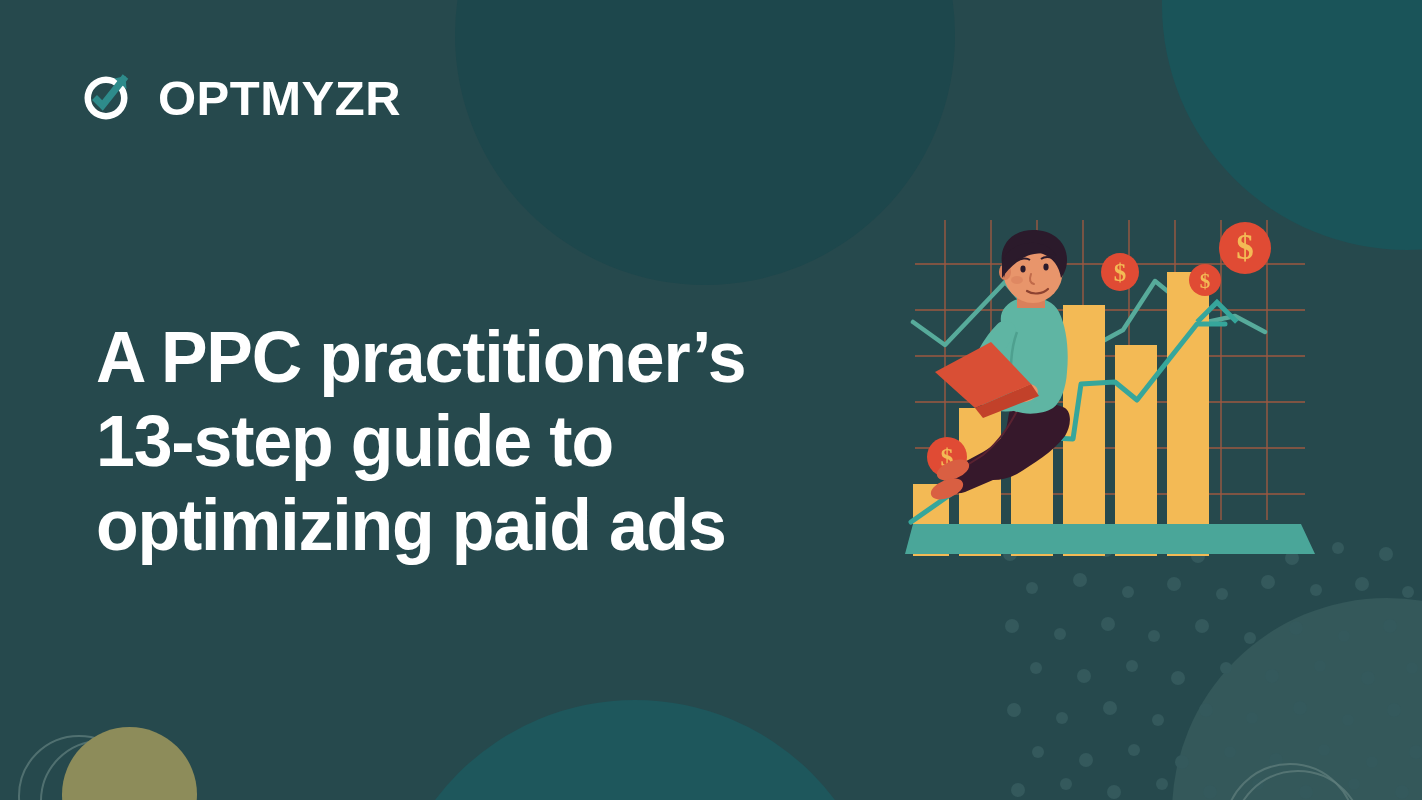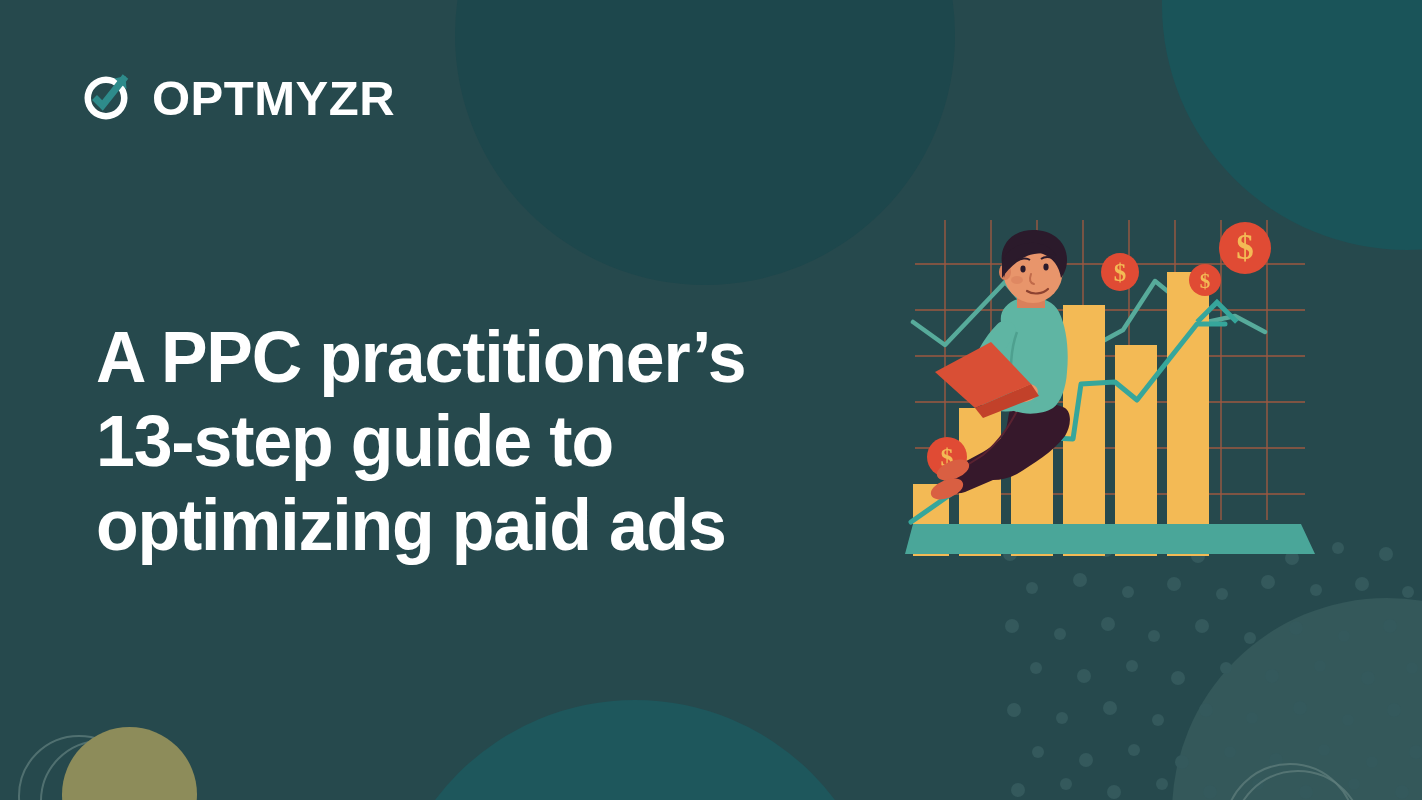--- a/index.html
+++ b/index.html
@@ -103,21 +103,21 @@
     height: 260px;
   }
 
   
   .logo {
     position: absolute;
     left: 78px;
     top: 70px;
     display: flex;
     align-items: center;
-    gap: 16px;
+    gap: 22px;
   }
   .logo-mark {
     width: 56px;
     height: 56px;
     display: block;
     margin-right: 2px;
   }
   .logo-word {
     color: #ffffff;
     font-family: "Liberation Sans", sans-serif;

